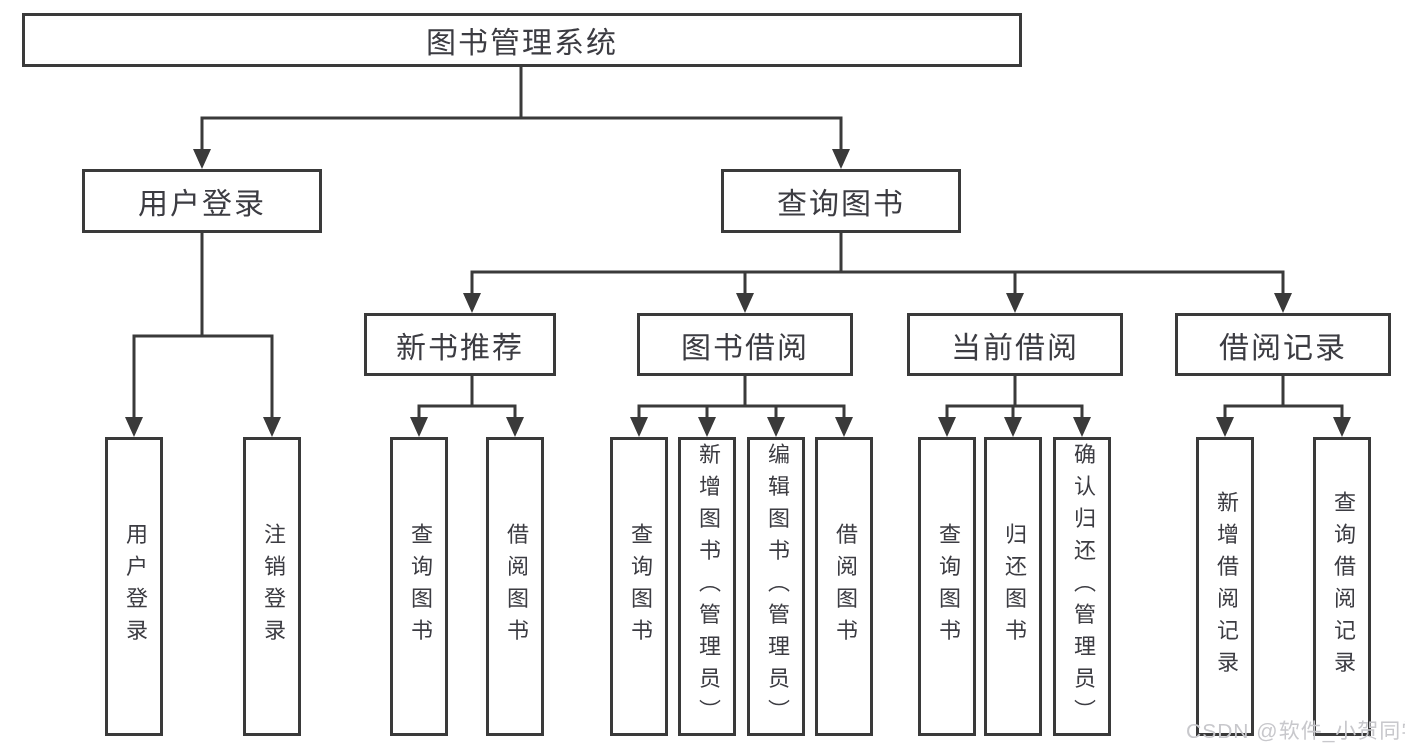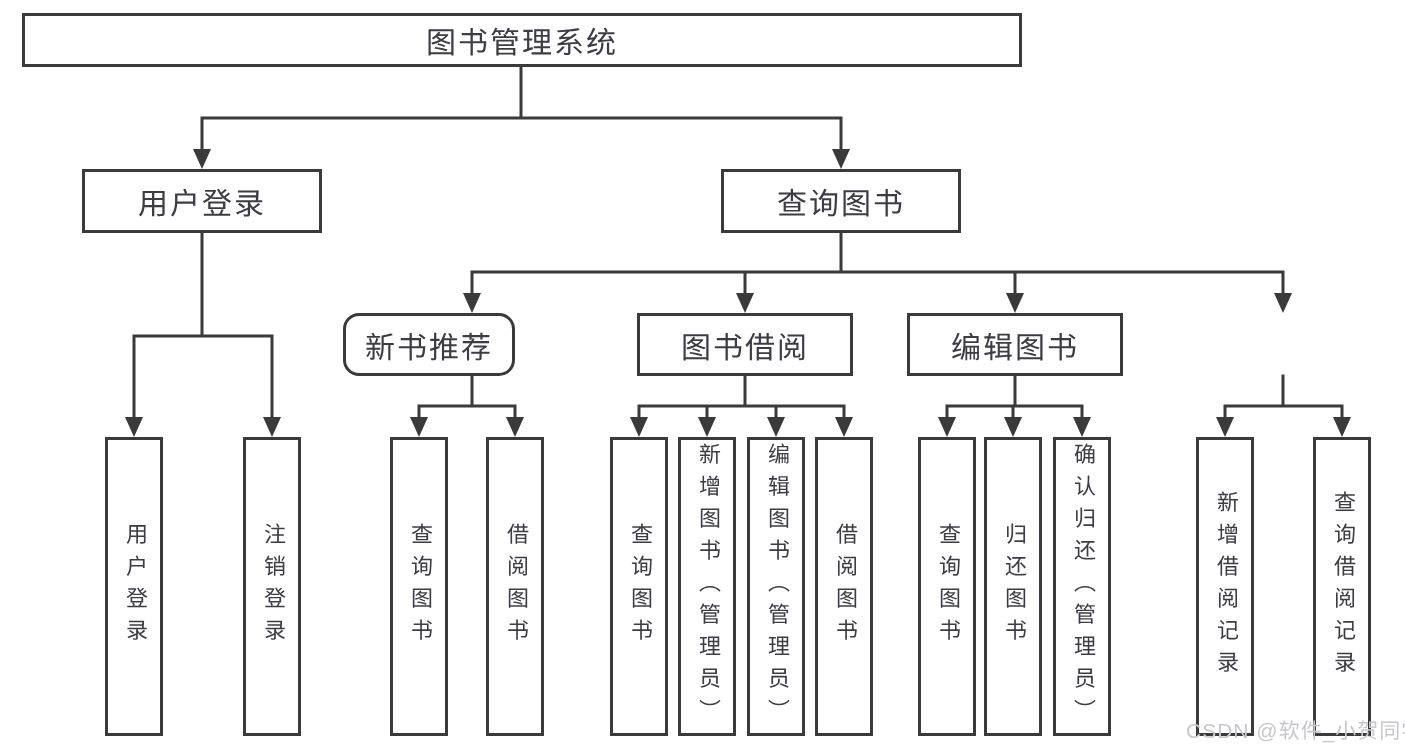--- a/index.html
+++ b/index.html
@@ -131,23 +131,24 @@
       M1073 417 h18 L1082 437 z
       M1216 417 h18 L1225 437 z
       M1333 417 h18 L1342 437 z"></path>
   </svg>
 
   <div class="node hbox" style="left:22px; top:13px; width:1000px; height:54px;">图书管理系统</div>
 
   <div class="node hbox" style="left:82px; top:169px; width:240px; height:64px;">用户登录</div>
   <div class="node hbox" style="left:721px; top:169px; width:240px; height:64px;">查询图书</div>
 
-  <div class="node hbox" style="left:343px; top:313px; width:172px; height:63px;border-radius:16px;">新书推荐</div>
+  <div class="node hbox" style="left:364px; top:313px; width:192px; height:63px;">新书推荐</div>
   <div class="node hbox" style="left:637px; top:313px; width:216px; height:63px;">图书借阅</div>
-  <div class="node hbox" style="left:907px; top:313px; width:216px; height:63px;">编辑图书</div>
+  <div class="node hbox" style="left:907px; top:313px; width:216px; height:63px;">当前借阅</div>
+  <div class="node hbox" style="left:1175px; top:313px; width:216px; height:63px;">借阅记录</div>
 
   <div class="node vbox" style="left:105px; top:437px; width:58px; height:299px;">
     <span class="vtext">用户登录</span>
   </div>
   <div class="node vbox" style="left:243px; top:437px; width:58px; height:299px;">
     <span class="vtext">注销登录</span>
   </div>
 
   <div class="node vbox" style="left:390px; top:437px; width:58px; height:299px;">
     <span class="vtext">查询图书</span>

